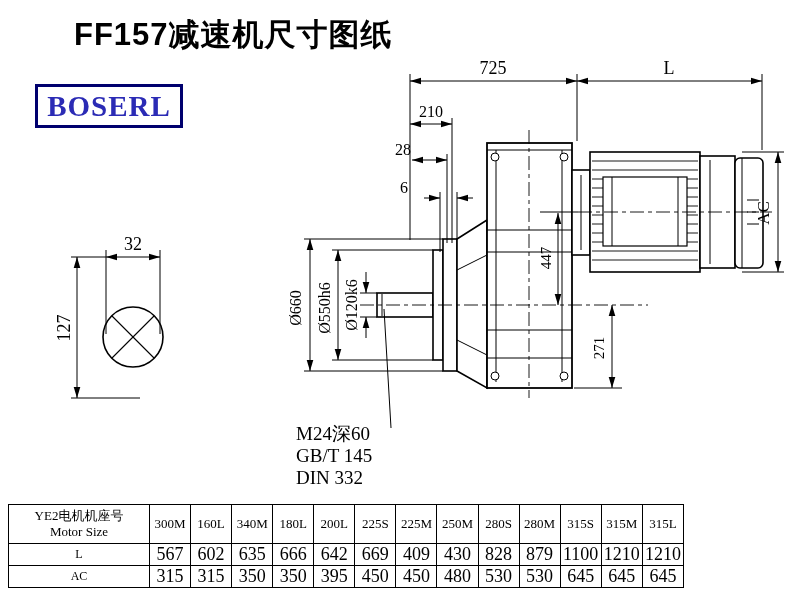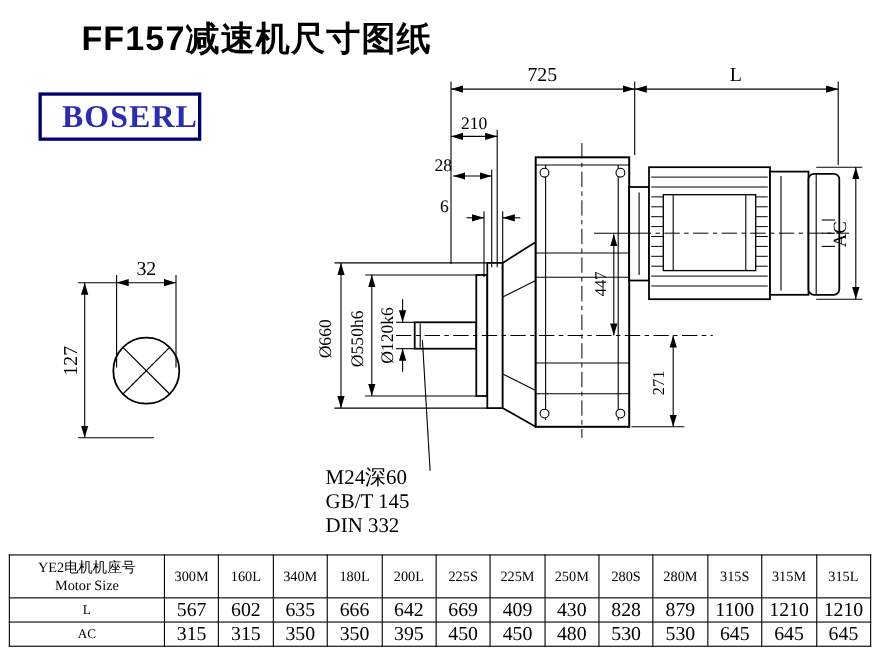--- a/index.html
+++ b/index.html
@@ -1,27 +1,27 @@
 <!DOCTYPE html>
 <html><head>
 <meta charset="utf-8">
 <style>
   html,body{margin:0;padding:0;background:#fff;}
   #stage{position:relative;width:800px;height:600px;background:#fff;overflow:hidden;
          font-family:"Liberation Serif","DejaVu Serif",serif;color:#000;}
   .title{position:absolute;left:33px;top:14px;font-size:31px;font-weight:bold;
          font-family:Liberation Sans, sans-serif;letter-spacing:1px;margin-left:41px;}
   .logo{position:absolute;left:35px;top:84px;width:142px;height:38px;line-height:38px;
-        border:3px solid #00006e;text-align:right;font-size:29px;font-weight:bold;
+        border:3px solid #00006e;text-align:center;font-size:29px;font-weight:bold;
         color:#2b2bb5;font-family:"Liberation Serif",serif;letter-spacing:1px;}
   svg{position:absolute;left:0;top:0;}
   svg text{font-family:"Liberation Serif","DejaVu Serif",serif;fill:#000;}
   .t18{font-size:18px;} .t17{font-size:17px;} .t16{font-size:16px;} .t15{font-size:15px;}
   .t19{font-size:19px;}
-  .tbl{position:absolute;left:8px;top:504px;width:784px;}
+  .tbl{position:absolute;left:8px;top:504px;width:676px;}
   table{border-collapse:collapse;width:100%;table-layout:fixed;}
   td{border:1px solid #000;text-align:center;vertical-align:middle;
      font-size:18px;padding:0;height:17px;overflow:hidden;white-space:nowrap;}
   tr.hd td{height:38px;font-size:13px;}
   td.first{width:140px;font-size:12px;line-height:1.25;}
 </style>
 </head>
 <body>
 
 <div id="stage">

